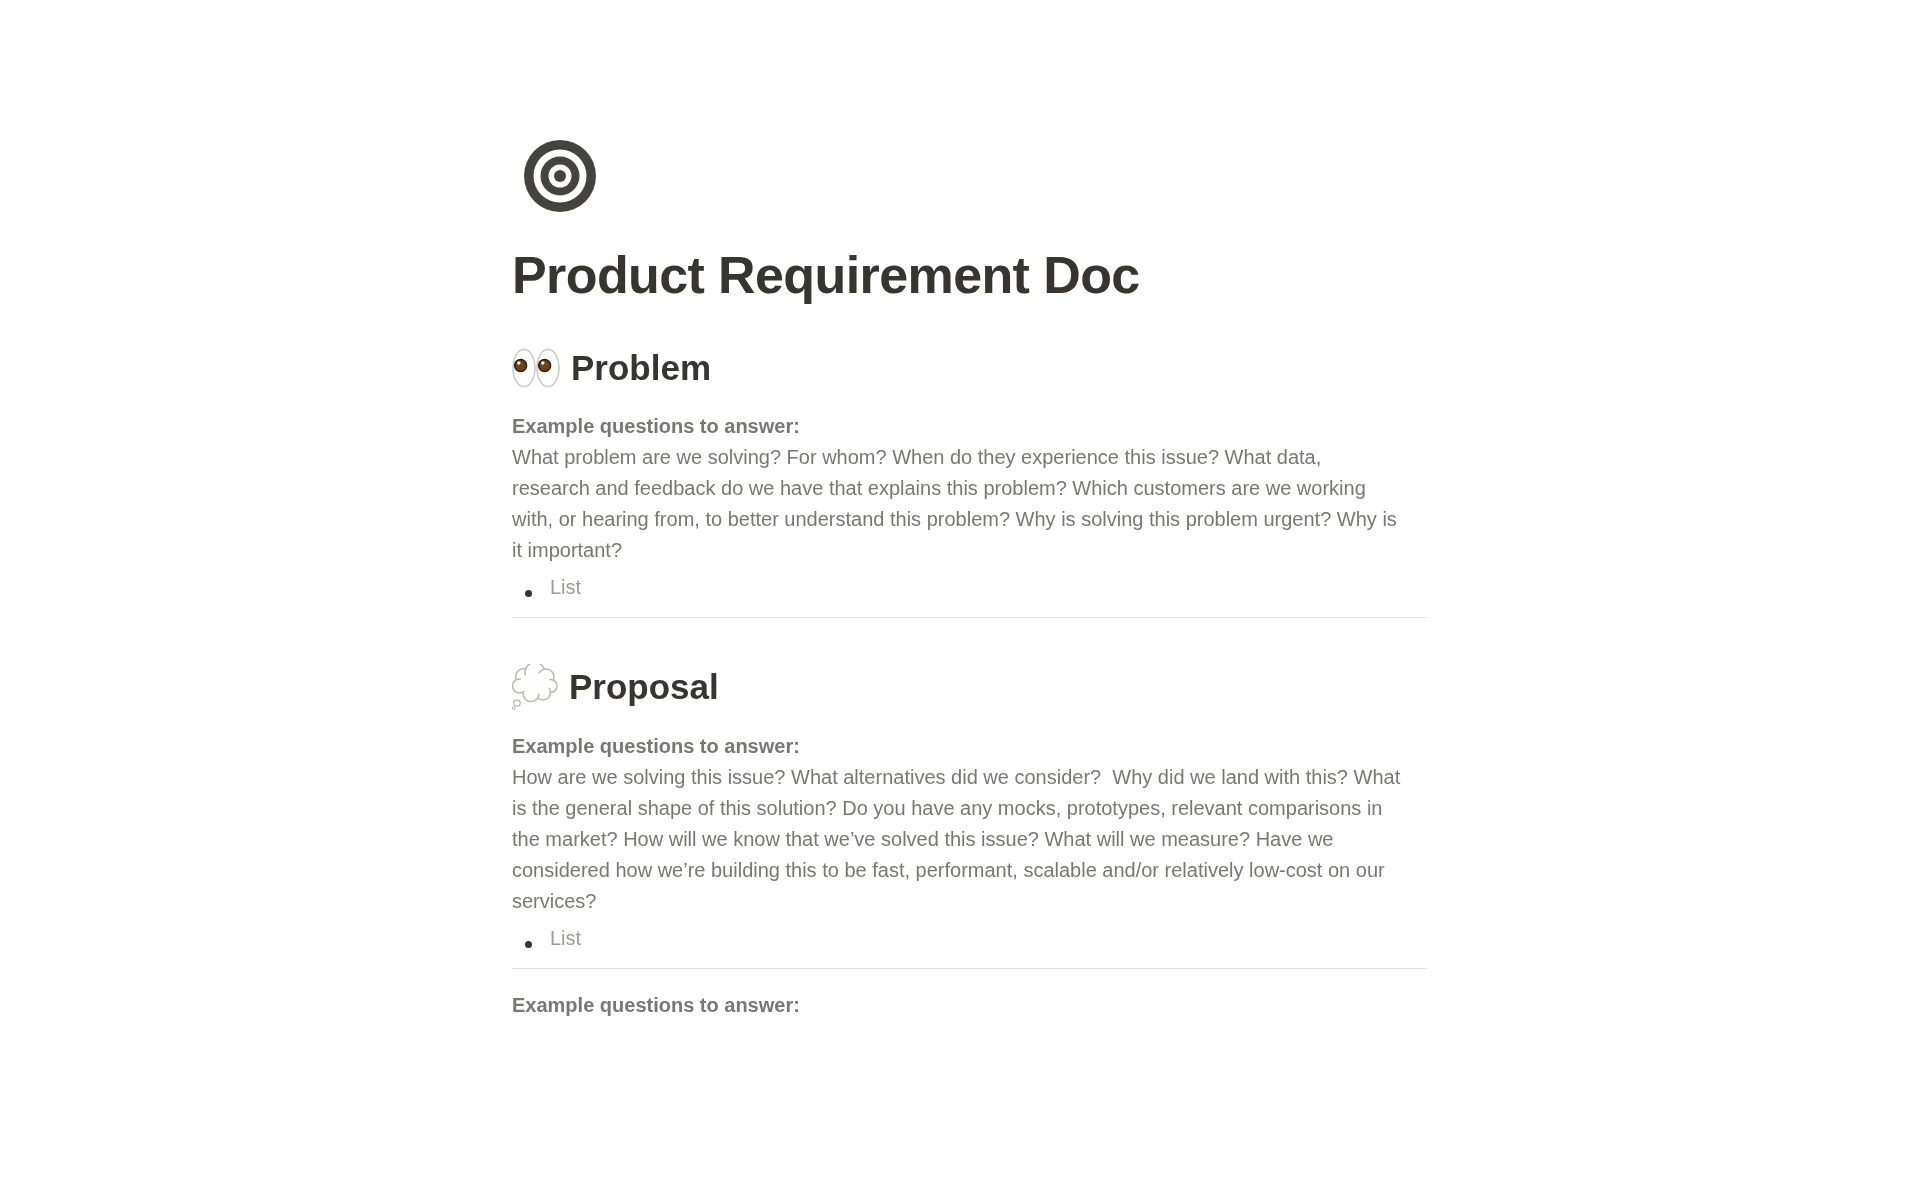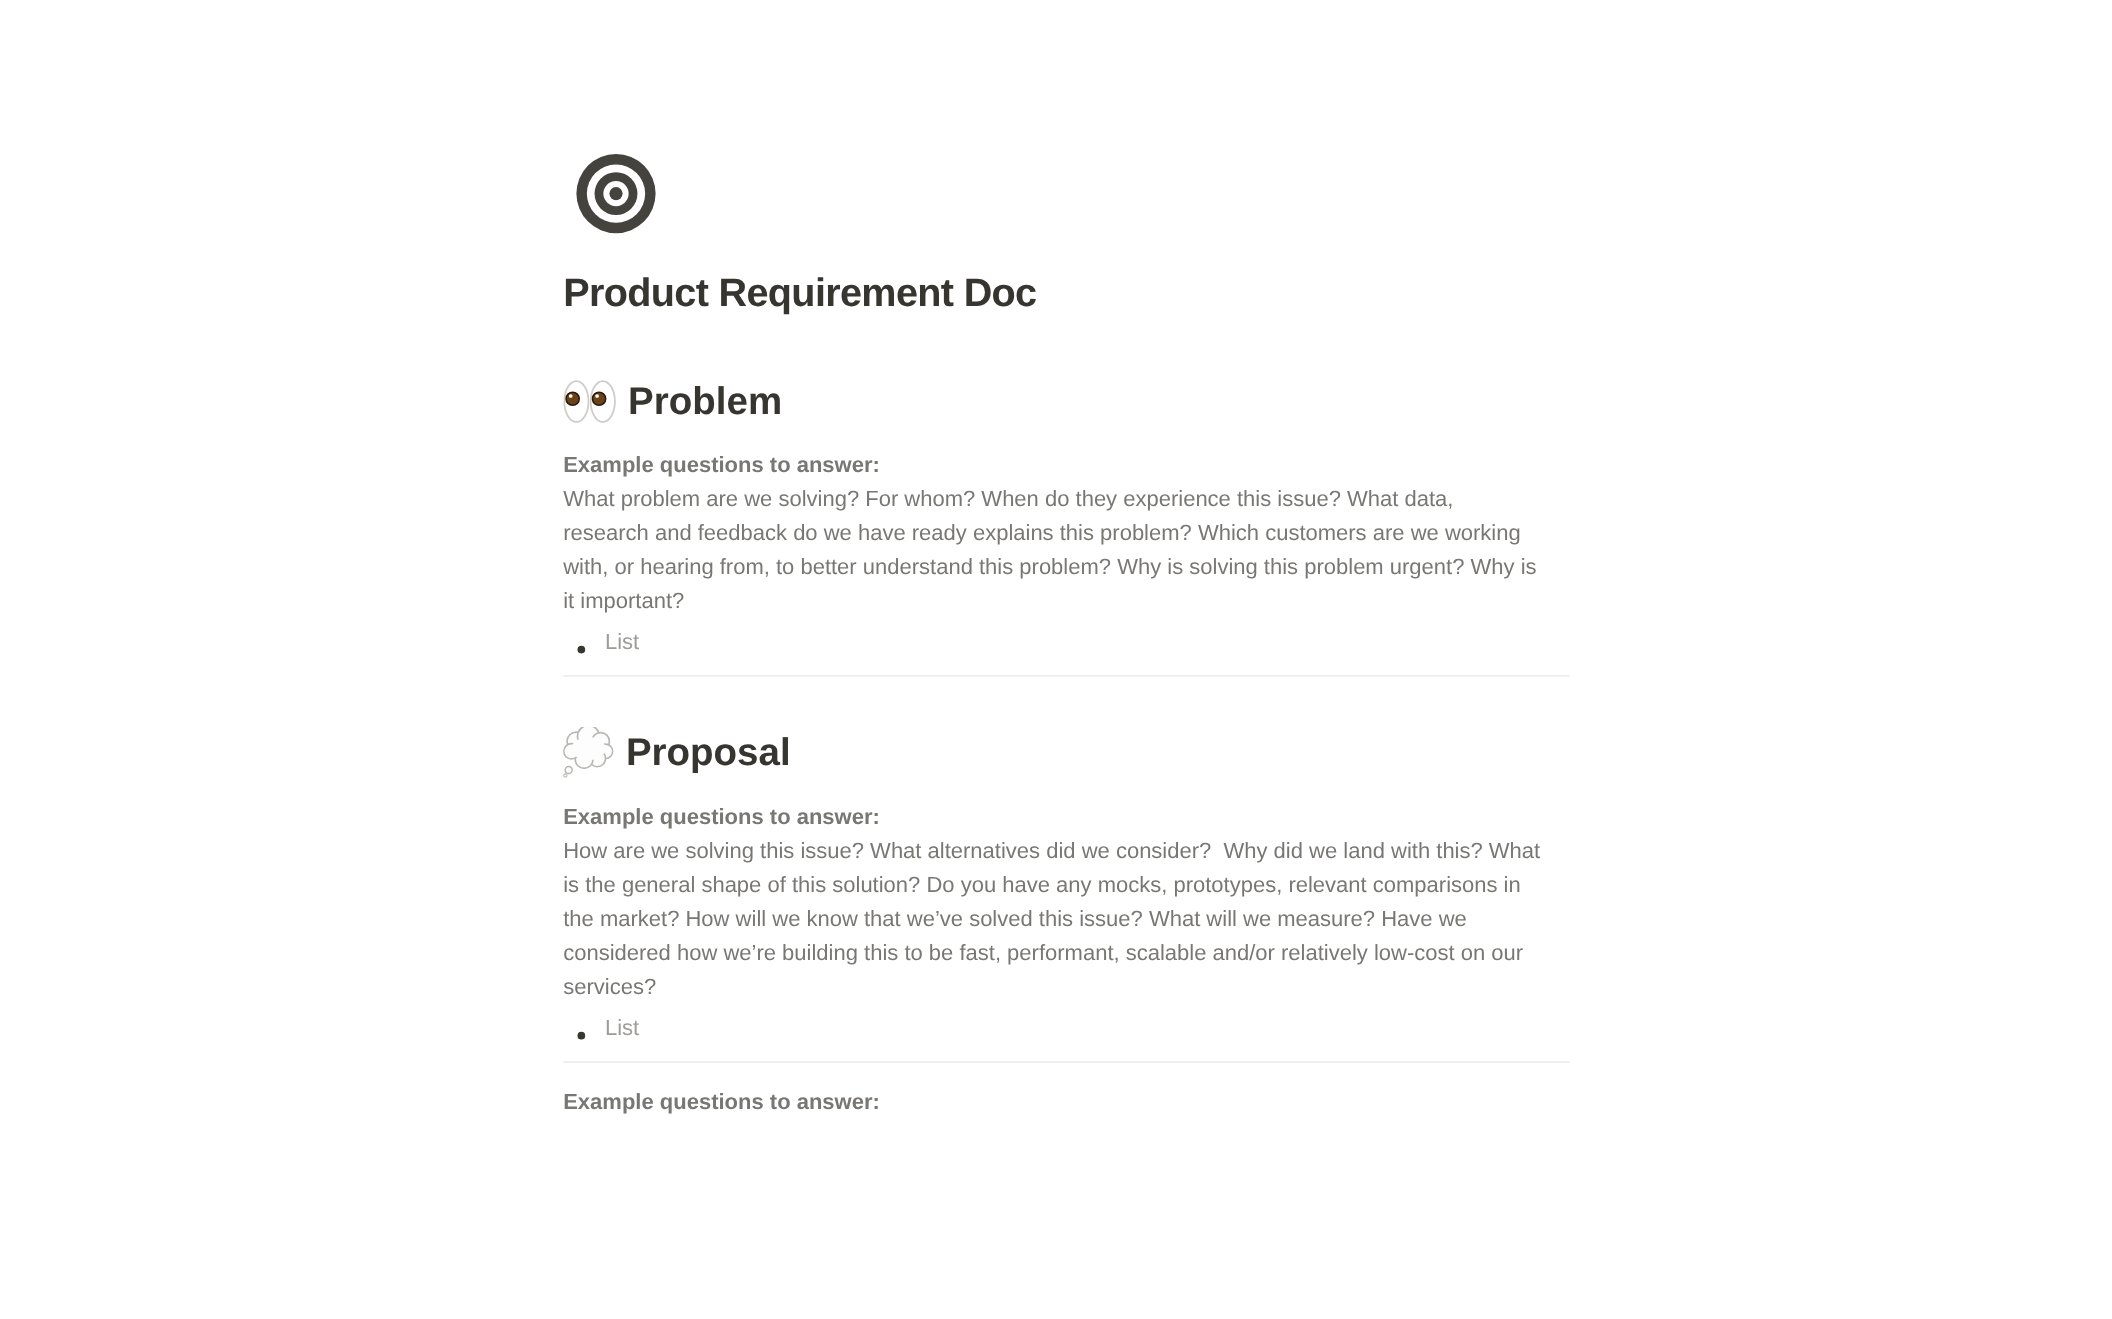--- a/index.html
+++ b/index.html
@@ -16,37 +16,37 @@
   }
   .page-icon {
     margin-top: 139px;
     margin-left: 11px;
     width: 74px; height: 74px;
     display: block;
     cursor: pointer;
   }
   .page-title {
     margin: 31px 0 0 0;
-    font-size: 36px;
+    font-size: 52px;
     font-weight: 700;
     line-height: 1.2;
     letter-spacing: -0.6px;
     color: #37352f;
   }
   .section-heading {
     display: flex;
     align-items: center;
     gap: 11px;
     margin-top: 46px;
     font-size: 35px;
     font-weight: 700;
     line-height: 44px;
     color: #37352f;
   }
-  .section-heading.first { margin-top: 56px; }
+  .section-heading.first { margin-top: 40px; }
   .section-heading .h-emoji { flex: none; display: inline-flex; }
   .qa-block {
     margin-top: 21px;
     font-size: 20px;
     line-height: 31px;
     color: #787774;
     width: 890px;
   }
   .qa-label { font-weight: 700; }
   .qa-body { white-space: pre-wrap; }
@@ -100,21 +100,21 @@
         <circle cx="32.6" cy="17.5" r="6" fill="#6b4319" stroke="#2b1b0c" stroke-width="1.4"></circle>
         <circle cx="6.8" cy="15" r="1.7" fill="#ffffff"></circle>
         <circle cx="30.8" cy="15" r="1.7" fill="#ffffff"></circle>
       </svg>
     </span>
     <span>Problem</span>
   </div>
 
   <div class="qa-block">
     <div class="qa-label">Example questions to answer:</div>
-    <div class="qa-body">What problem are we solving? For whom? When do they experience this issue? What data, research and feedback do we have ready explains this problem? Which customers are we working with, or hearing from, to better understand this problem? Why is solving this problem urgent? Why is it important?</div>
+    <div class="qa-body">What problem are we solving? For whom? When do they experience this issue? What data, research and feedback do we have that explains this problem? Which customers are we working with, or hearing from, to better understand this problem? Why is solving this problem urgent? Why is it important?</div>
   </div>
 
   <div class="list-item">
     <span class="bullet-dot"></span>
     <span class="list-text">List</span>
   </div>
 
   <hr class="divider">
 
   <div class="section-heading">

